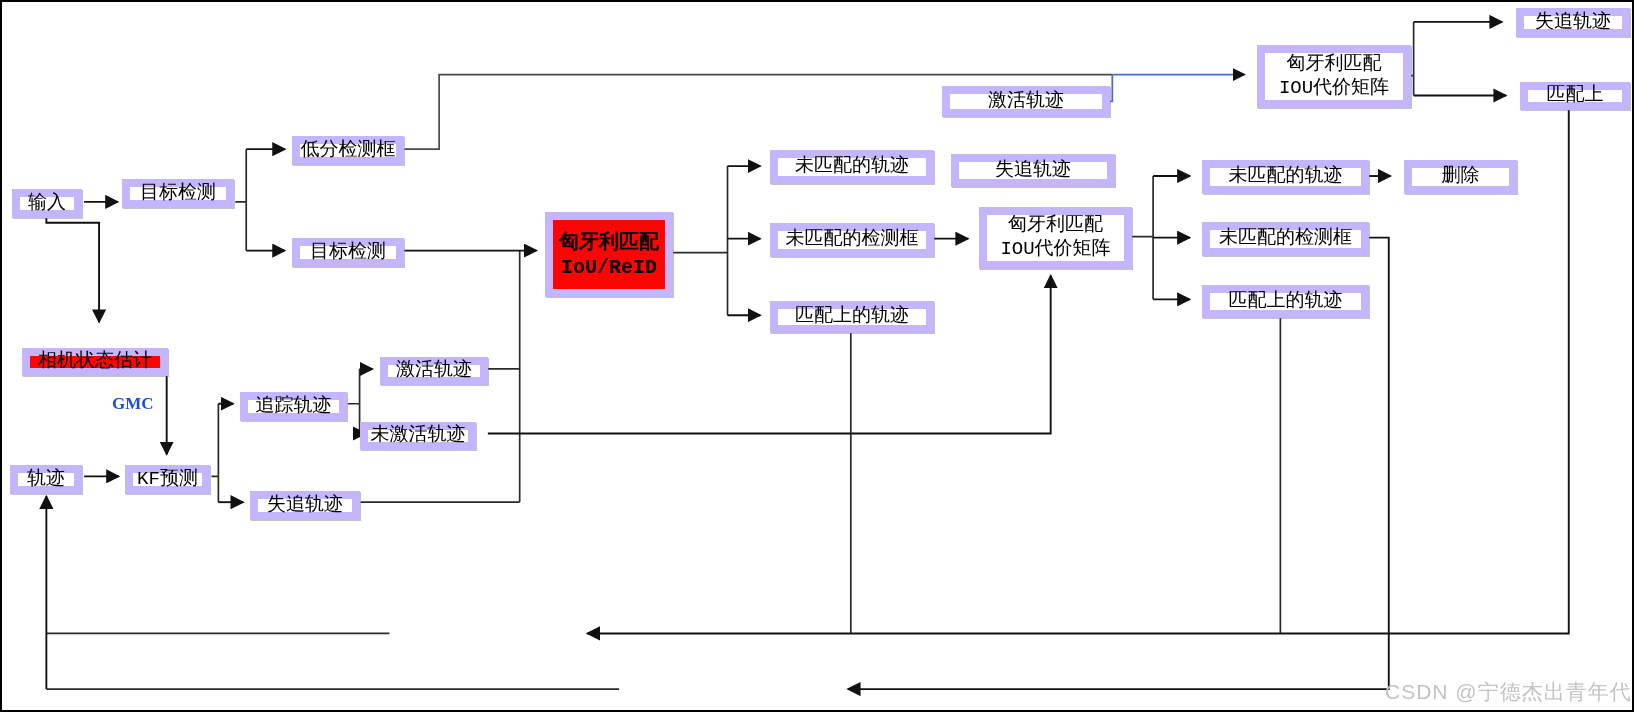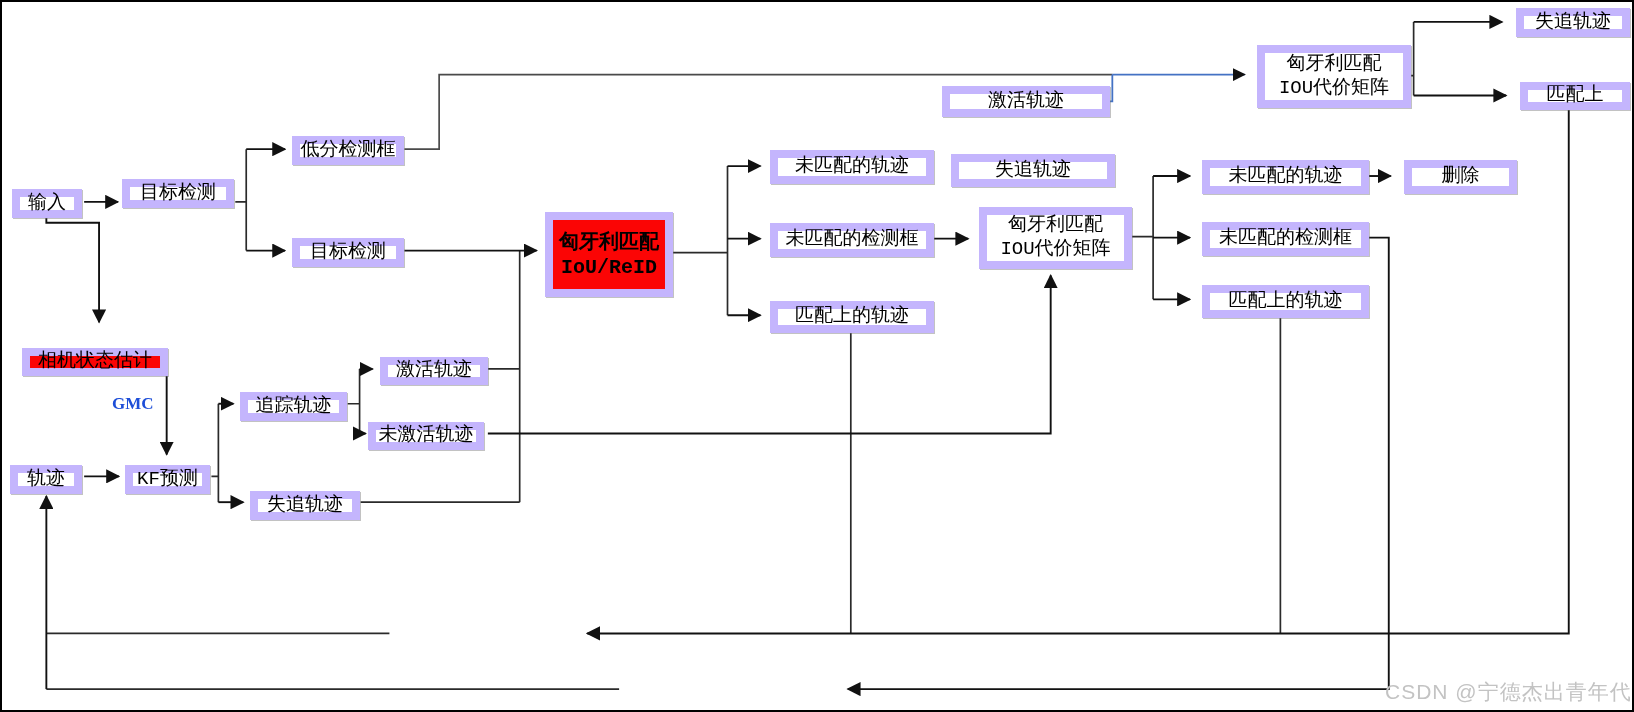--- a/index.html
+++ b/index.html
@@ -139,21 +139,21 @@
   <div class="node" style="left:8px; top:463px; width:72px; height:29px;">轨迹</div>
 
   <div class="node" style="left:123px; top:463px; width:85px; height:29px;">KF预测</div>
 
   <div class="node" style="left:238px; top:390px; width:107px; height:29px;">追踪轨迹</div>
 
   <div class="node" style="left:248px; top:489px; width:110px; height:29px;">失追轨迹</div>
 
   <div class="node" style="left:378px; top:355px; width:108px; height:28px;">激活轨迹</div>
 
-  <div class="node" style="left:366px; top:420px; width:116px; height:28px;">未激活轨迹</div>
+  <div class="node" style="left:358px; top:420px; width:116px; height:28px;">未激活轨迹</div>
 
   <div class="node red bold" style="left:543px; top:210px; width:128px; height:85px;">
     <span>匈牙利匹配</span>
     <span>IoU/ReID</span>
   </div>
 
   <div class="node" style="left:768px; top:148px; width:164px; height:34px;">未匹配的轨迹</div>
 
   <div class="node" style="left:949px; top:152px; width:164px; height:33px;">失追轨迹</div>
 

